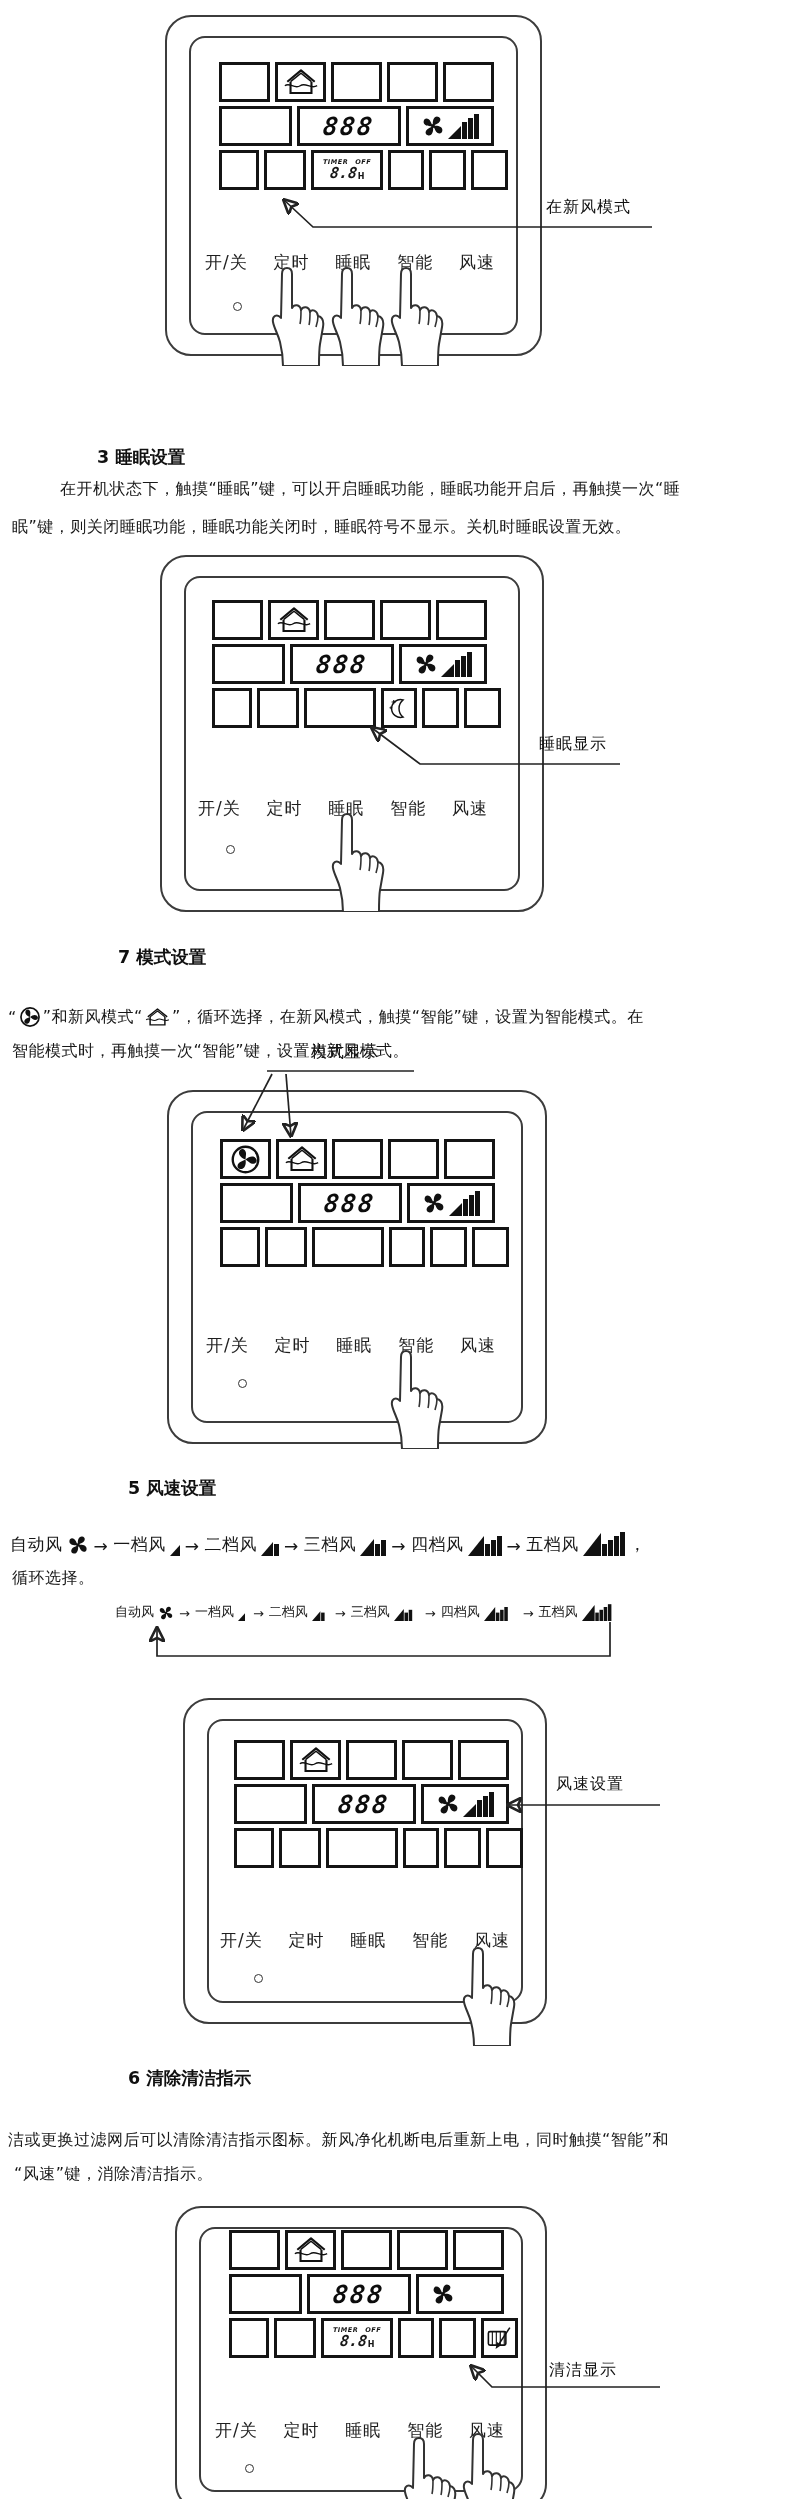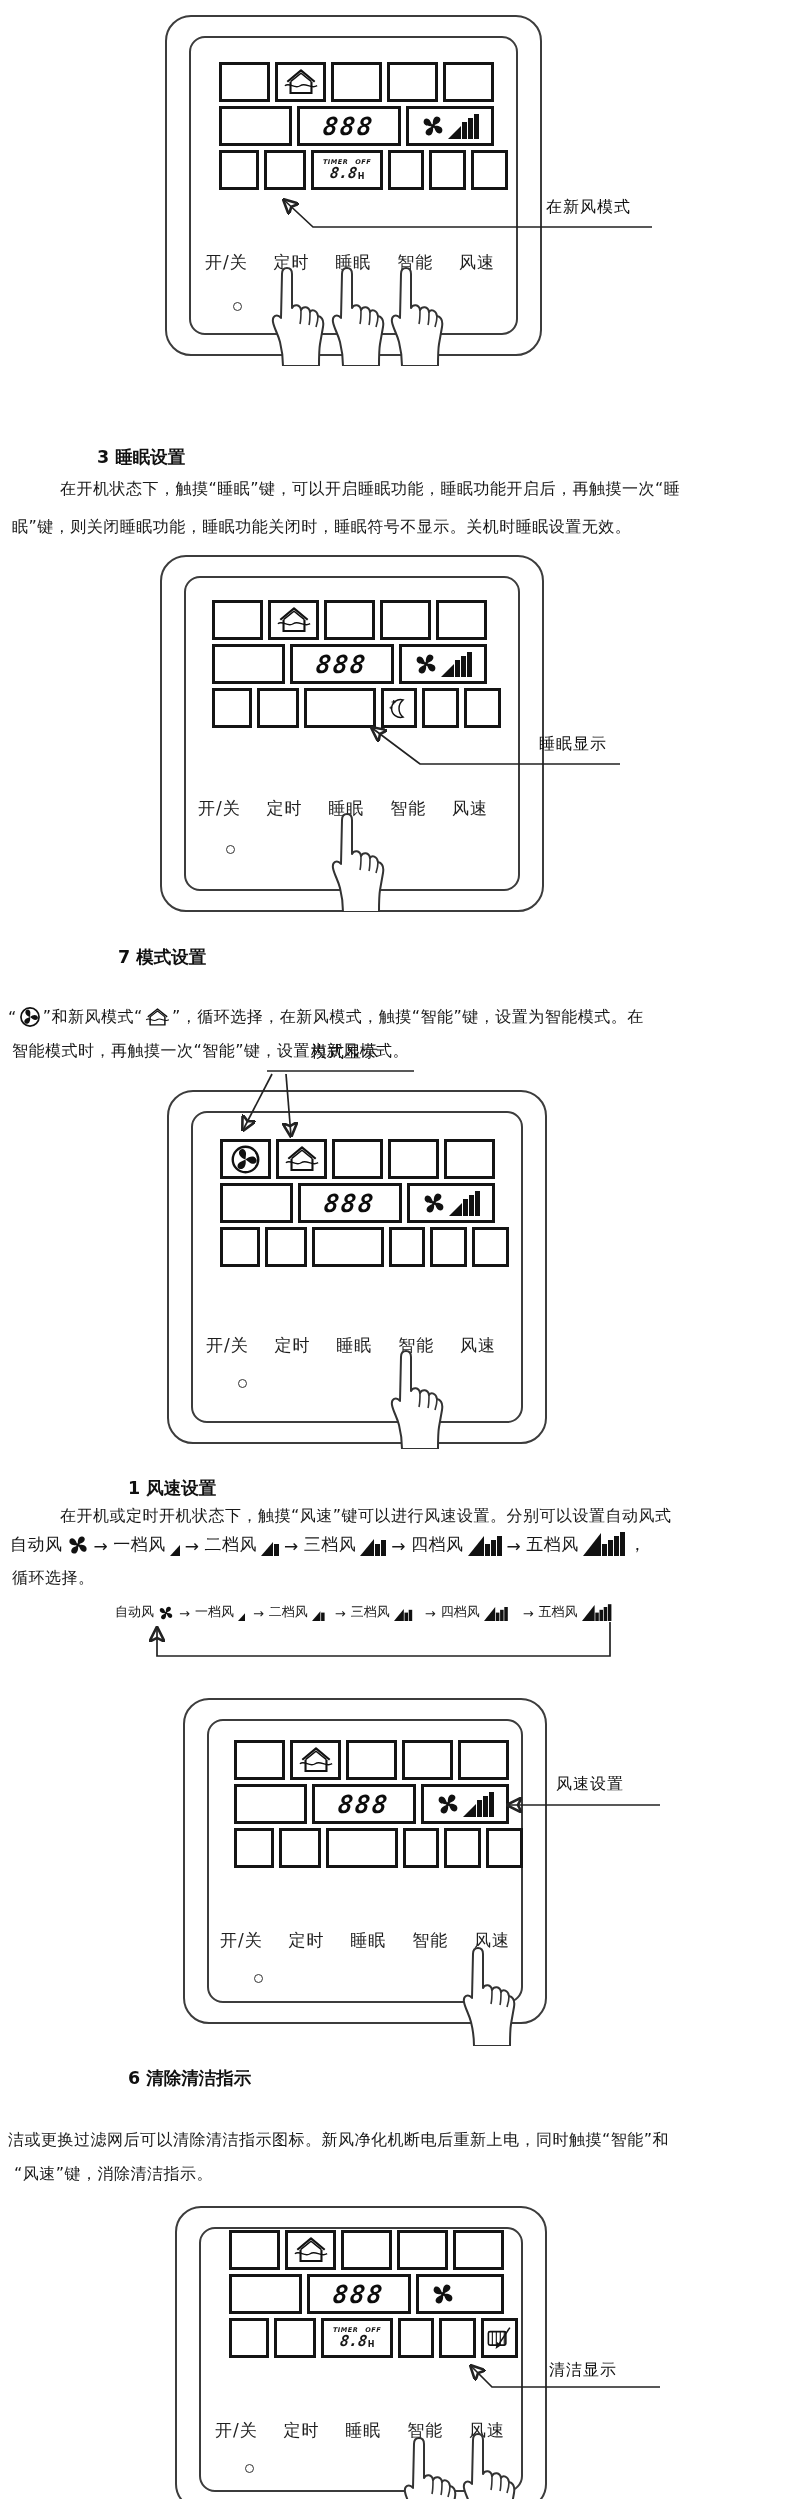--- a/index.html
+++ b/index.html
@@ -405,22 +405,21 @@
         <use href="#smart"></use>
       </svg>
   <span>”和新风模式“</span>
   <svg class="icsvg" viewBox="0 0 44 36" width="25" height="21">
         <use href="#house"></use>
       </svg>
   <span>”，循环选择，在新风模式，触摸“智能”键，设置为智能模式。在</span>
 </div>
 <div class="t" style="left:12px;top:1041px">智能模式时，再触摸一次“智能”键，设置为新风模式。</div>
 
-<div class="h" style="left:128px;top:1476px">1 风速设置</div>
-<div class="t" style="left:60px;top:1506px">在开机或定时开机状态下，触摸“风速”键可以进行风速设置。分别可以设置自动风式</div>
+<div class="h" style="left:128px;top:1476px">5 风速设置</div>
 <div class="t seq seq-lg" style="left:10px;top:1532px">
       <span>自动风</span>
       <svg class="fic" viewBox="0 0 32 32">
         <use href="#fan"></use>
       </svg>
       <span class="arr">→</span>
       <span>一档风</span>
       <span class="ramp">
         <i class="tri" style="border-left-width: 10px; border-bottom-width: 11px;"></i>
       </span>

